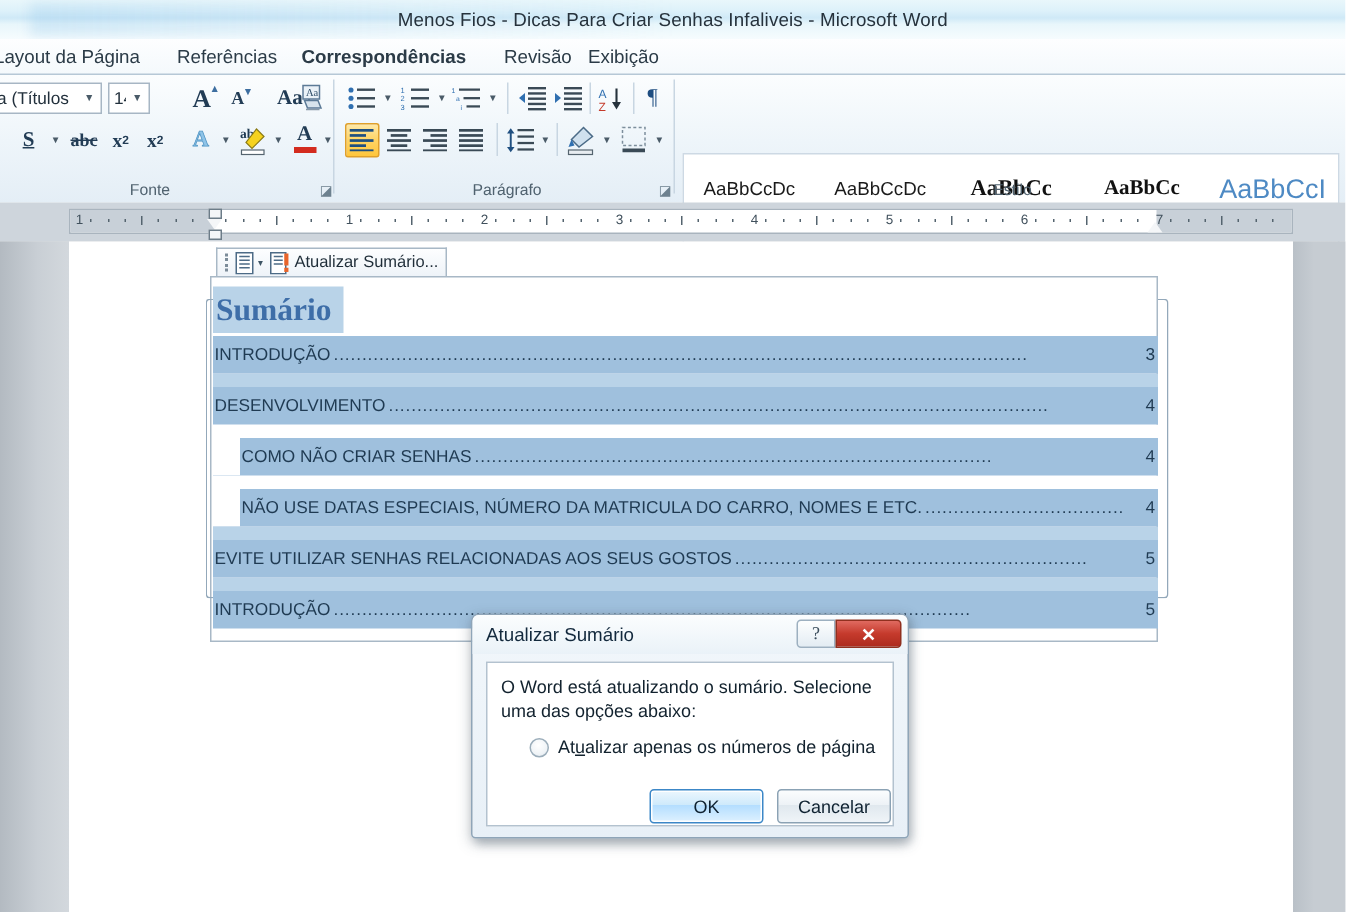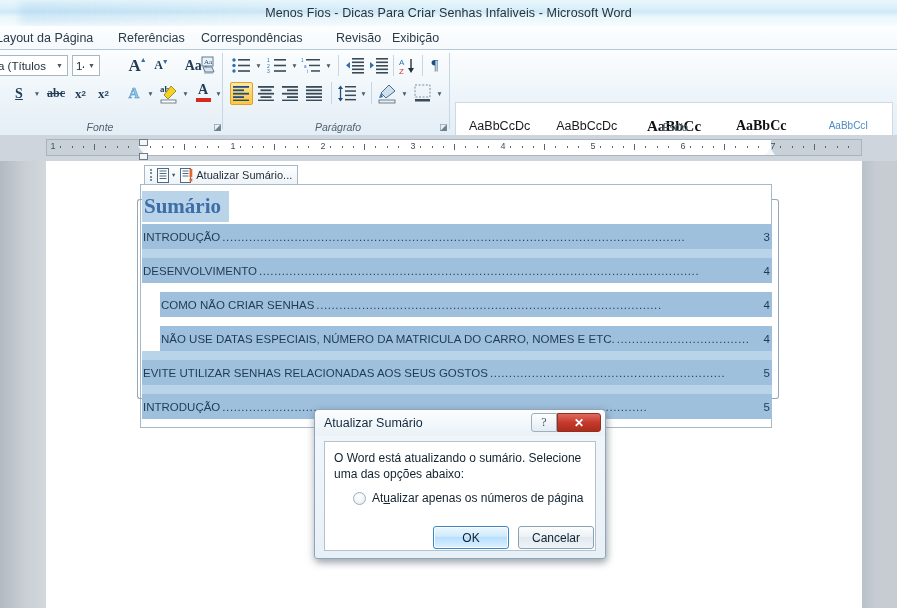--- a/index.html
+++ b/index.html
@@ -56,21 +56,21 @@
   .ribbon {
     position: absolute; left: 0; top: 50px; width: 897px; height: 85px;
     background: linear-gradient(180deg, #fbfdfe 0%, #eef5fa 52%, #e4eef6 100%);
   }
   .grp-sep {
     position: absolute; top: 3px; width: 1px; height: 76px;
     background: #c8d6e2;
   }
   .grp-label {
     position: absolute; bottom: 1px; height: 14px; line-height: 14px;
-    font-size: 10.5px; color: #50626f; text-align: center; font-style: italic;
+    font-size: 10.5px; color: #50626f; text-align: center;
   }
   .grp-launcher {
     position: absolute; bottom: 2px; width: 11px; height: 11px;
     font-size: 9px; color: #6d818f; line-height: 11px; text-align: center;
   }
   .combo {
     position: absolute; height: 21px;
     background: #ffffff; border: 1px solid #a7b6c4;
     display: flex; align-items: center;
     font-size: 11.5px; color: #22303c;
@@ -303,21 +303,21 @@
 
 <div id="app">
 
   <div class="titlebar">
     <div class="title-text">Menos Fios - Dicas Para Criar Senhas Infaliveis  -  Microsoft Word</div>
   </div>
 
   <div class="tabstrip" id="tabstrip">
       <div class="tab" style="left: -8px;">Layout da Página</div>
       <div class="tab" style="left: 114px;">Referências</div>
-      <div class="tab" style="left: 197px;">Correspondências</div>
+      <div class="tab" style="left: 197px; font-weight: bold;">Correspondências</div>
       <div class="tab" style="left: 332px;">Revisão</div>
       <div class="tab" style="left: 388px;">Exibição</div>
     </div>
   <div class="tabstrip-rule"></div>
 
   <div class="ribbon">
 
     <div class="grp-sep" style="left:222px;"></div>
     <div class="grp-sep" style="left:449px;"></div>
 
@@ -567,21 +567,21 @@
         </div>
         <div class="gal-item">
           <div class="gal-sample" style="font-family:'Liberation Serif',serif;font-size:15px;font-weight:bold;color:#111;">AaBbCc</div>
           <div class="gal-name">Título 1</div>
         </div>
         <div class="gal-item">
           <div class="gal-sample" style="font-family:'Liberation Serif',serif;font-size:14px;font-weight:bold;color:#111;">AaBbCc</div>
           <div class="gal-name">Título 2</div>
         </div>
         <div class="gal-item">
-          <div class="gal-sample" style="font-family:'Liberation Sans',sans-serif;font-size:10px;color:#4e8ac4;">AaBbCcI</div>
+          <div class="gal-sample" style="font-family:'Liberation Sans',sans-serif;font-size:18px;color:#4e8ac4;">AaBbCcI</div>
           <div class="gal-name">Título 3</div>
         </div>
       </div>
 
     <div class="grp-label" style="left:30px; width:140px;">Fonte</div>
     <div class="grp-launcher" style="left:212px;">◪</div>
 
     <div class="grp-label" style="left:248px; width:180px;">Parágrafo</div>
     <div class="grp-launcher" style="left:438px;">◪</div>
 

